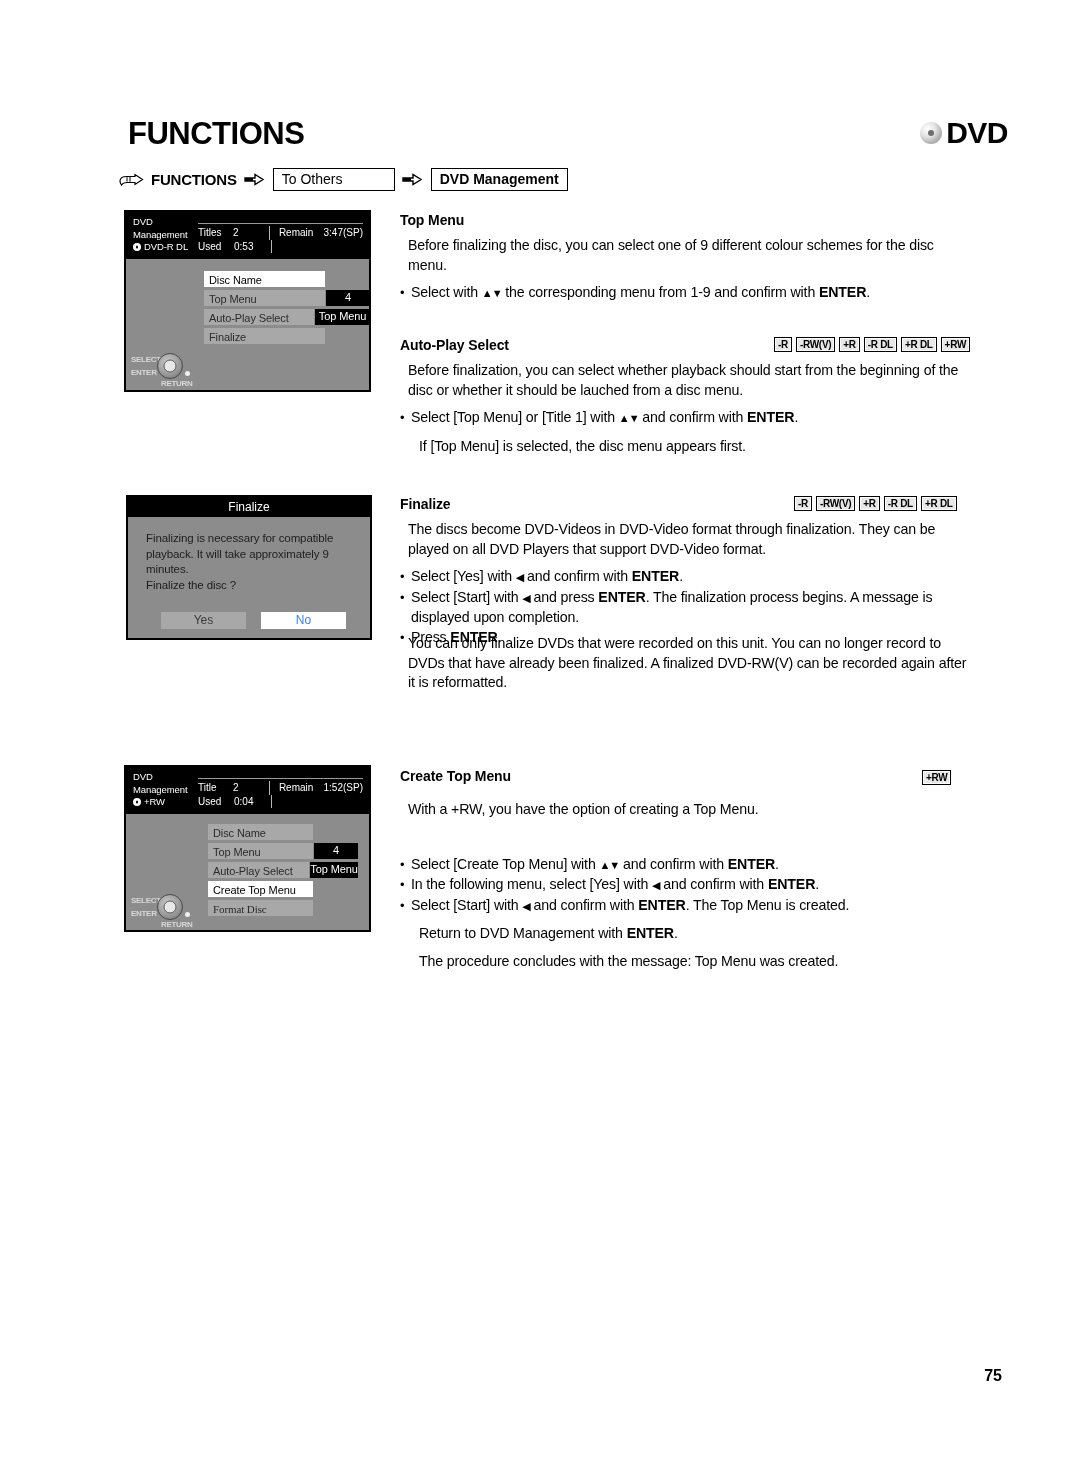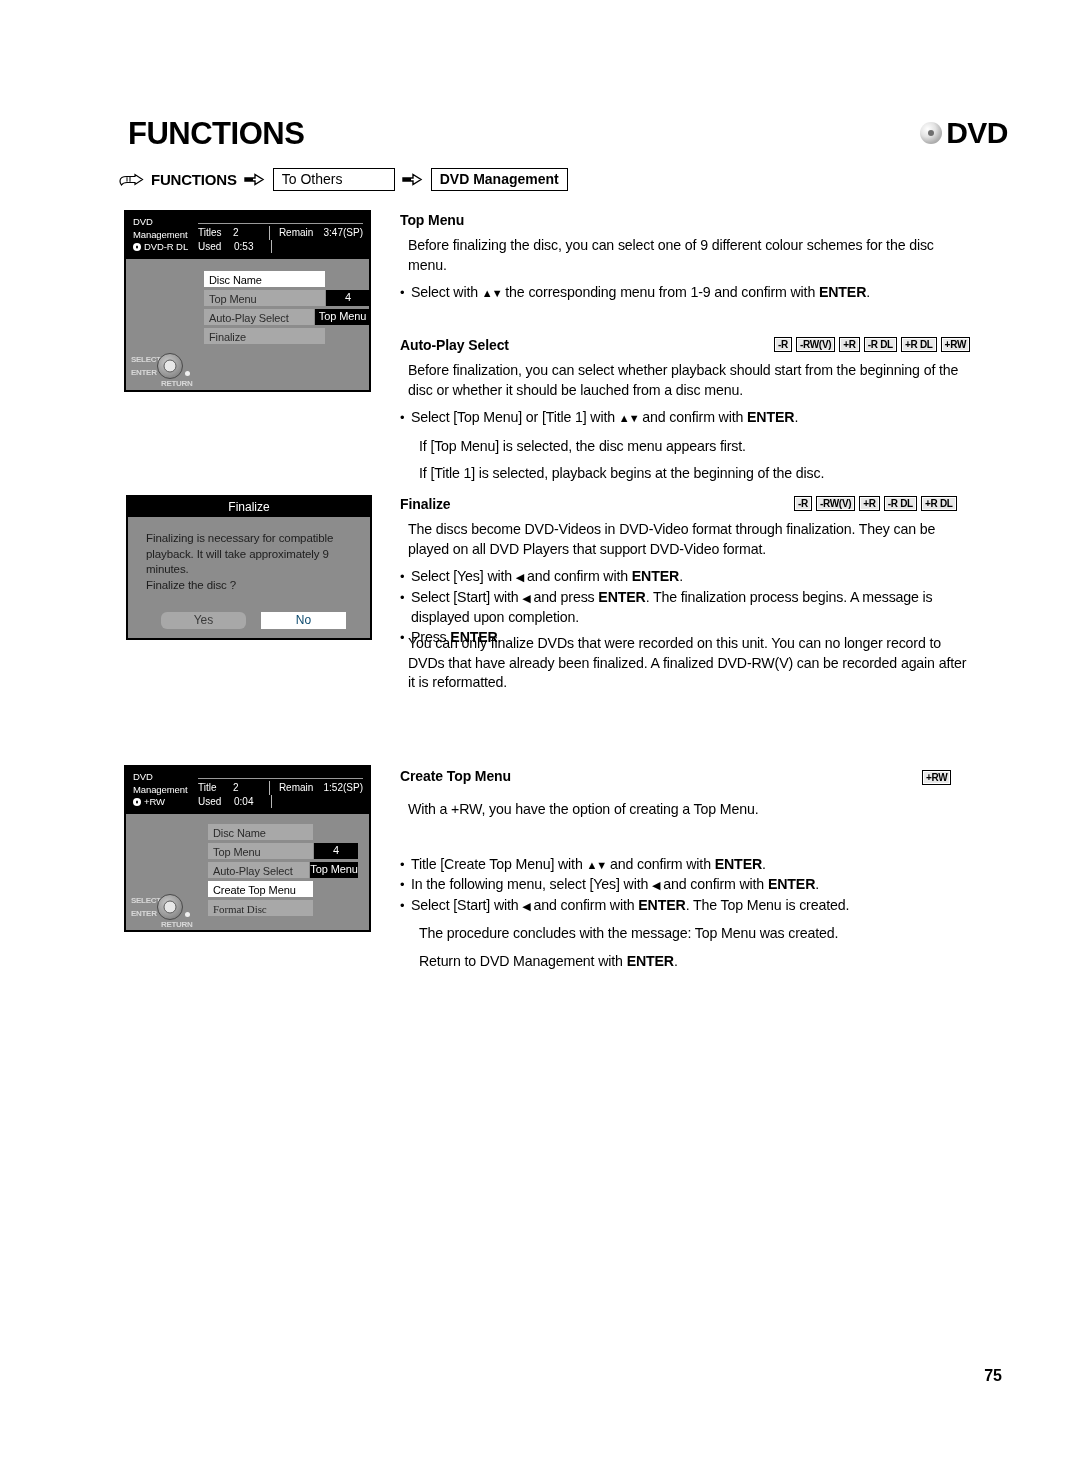--- a/index.html
+++ b/index.html
@@ -267,22 +267,22 @@
     padding: 19px 0 0 33px;
   }
   .dlg-btn {
     width: 85px;
     text-align: center;
     font-size: 12px;
     line-height: 17px;
     height: 17px;
     box-sizing: border-box;
   }
-  .dlg-btn.off { background: #a8a8a8; color: #3a3a3a; border-radius: 6px; }
-  .dlg-btn.on  { background: #ffffff; color: #0c4a6e; }
+  .dlg-btn.off { background: #a8a8a8; color: #3a3a3a; }
+  .dlg-btn.on  { background: #ffffff; color: #3b82f6; }
 
   
   .section { position: absolute; left: 400px; }
   .sec-head {
     font-size: 14px;
     font-weight: bold;
     letter-spacing: -0.1px;
     margin: 0 0 2px 0;
   }
   .sec-body {
@@ -500,21 +500,20 @@
 
 <div class="section" style="top:337px; width:570px;">
   <div class="sec-head">Auto-Play Select</div>
   <div class="sec-body">
     <p>Before finalization, you can select whether playback should start from the beginning of the disc or whether it should be lauched from a disc menu.</p>
     <div class="bullet">
       <span class="dot">•</span>
       <span class="txt"><span>Select [Top Menu] or [Title 1] with </span><span class="ar">▲▼</span><span> and confirm with </span><b>ENTER</b><span>.</span></span>
     </div>
     <p class="indent">If [Top Menu] is selected, the disc menu appears first.</p>
-    <p class="indent">If [Title 1] is selected, playback begins at the beginning of the disc.</p>
   </div>
 </div>
 <div class="badges" style="left:774px; top:337px;">
   <span class="badge">-R</span>
   <span class="badge">-RW(V)</span>
   <span class="badge">+R</span>
   <span class="badge">-R DL</span>
   <span class="badge">+R DL</span>
   <span class="badge">+RW</span>
 </div>
@@ -549,31 +548,31 @@
   <p>You can only finalize DVDs that were recorded on this unit. You can no longer record to DVDs that have already been finalized. A finalized DVD-RW(V) can be recorded again after it is reformatted.</p>
 </div>
 
 <div class="section" style="top:768px; width:582px;">
   <div class="sec-head">Create Top Menu</div>
   <div class="sec-body" style="padding-top:6px;">
     <p>With a +RW, you have the option of creating a Top Menu.</p>
     <p style="height:19px;"></p>
     <div class="bullet">
       <span class="dot">•</span>
-      <span class="txt"><span>Title [Create Top Menu] with </span><span class="ar">▲▼</span><span> and confirm with </span><b>ENTER</b><span>.</span></span>
+      <span class="txt"><span>Select [Create Top Menu] with </span><span class="ar">▲▼</span><span> and confirm with </span><b>ENTER</b><span>.</span></span>
     </div>
     <div class="bullet">
       <span class="dot">•</span>
       <span class="txt"><span>In the following menu, select [Yes] with </span><span class="ar">◀</span><span> and confirm with </span><b>ENTER</b><span>.</span></span>
     </div>
     <div class="bullet">
       <span class="dot">•</span>
       <span class="txt"><span>Select [Start] with </span><span class="ar">◀</span><span> and confirm with </span><b>ENTER</b><span>. The Top Menu is created.</span></span>
     </div>
+    <p class="indent"><span>Return to DVD Management with </span><b>ENTER</b><span>.</span></p>
     <p class="indent">The procedure concludes with the message: Top Menu was created.</p>
-    <p class="indent"><span>Return to DVD Management with </span><b>ENTER</b><span>.</span></p>
   </div>
 </div>
 <div class="badges" style="left:922px; top:770px;">
   <span class="badge">+RW</span>
 </div>
 
 <div class="page-number">75</div>
 
 </body></html>

